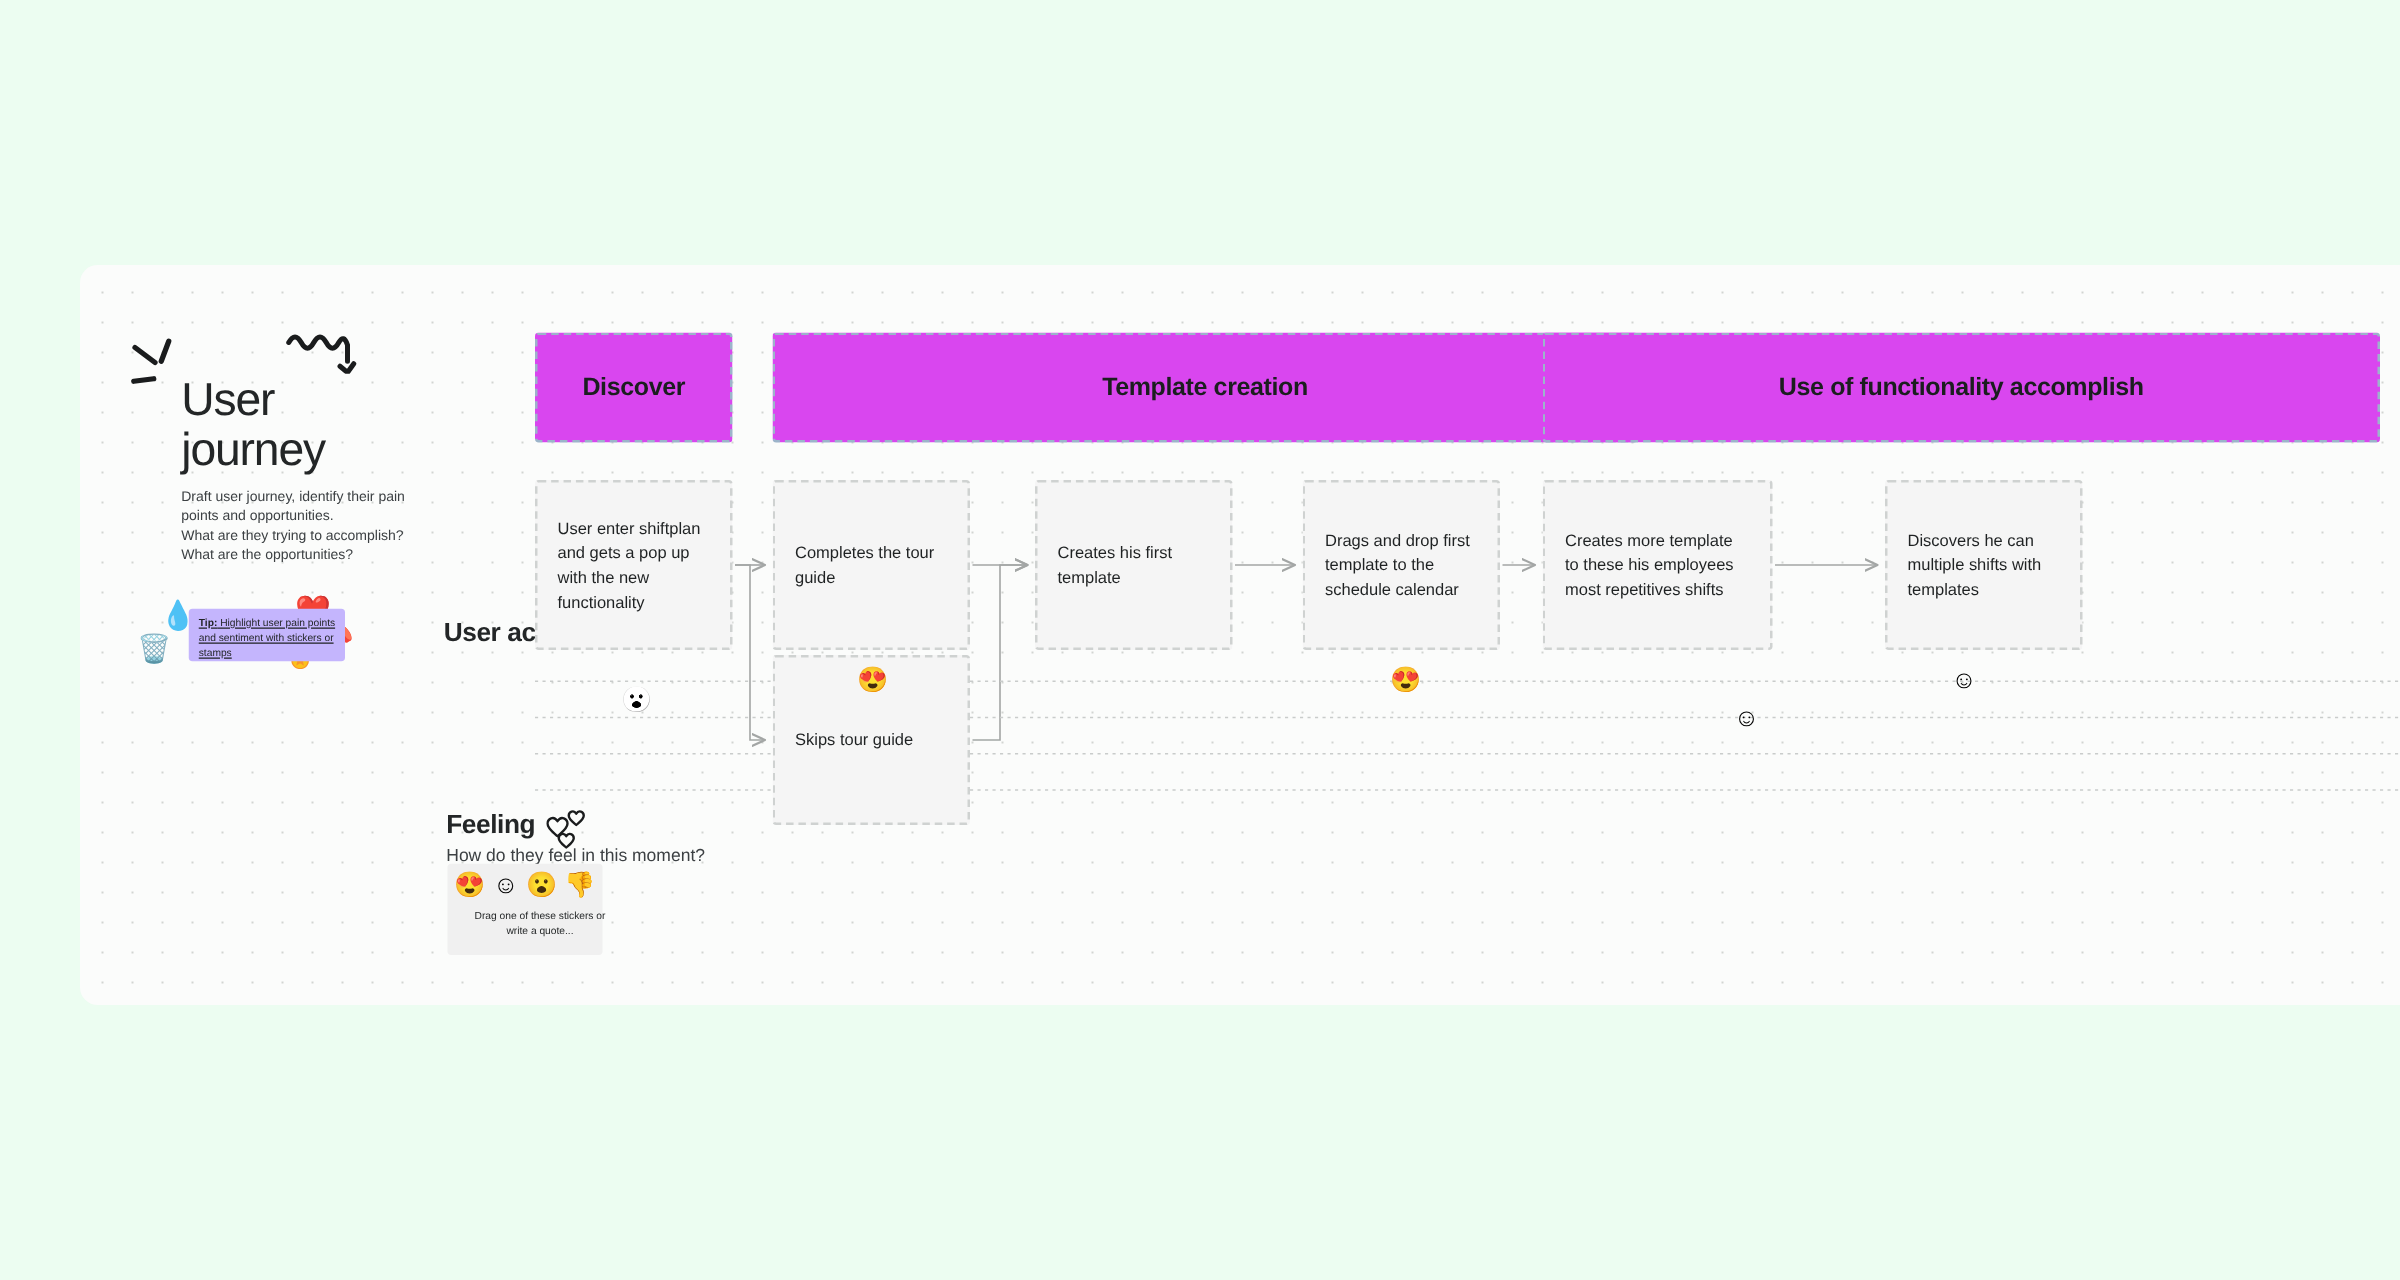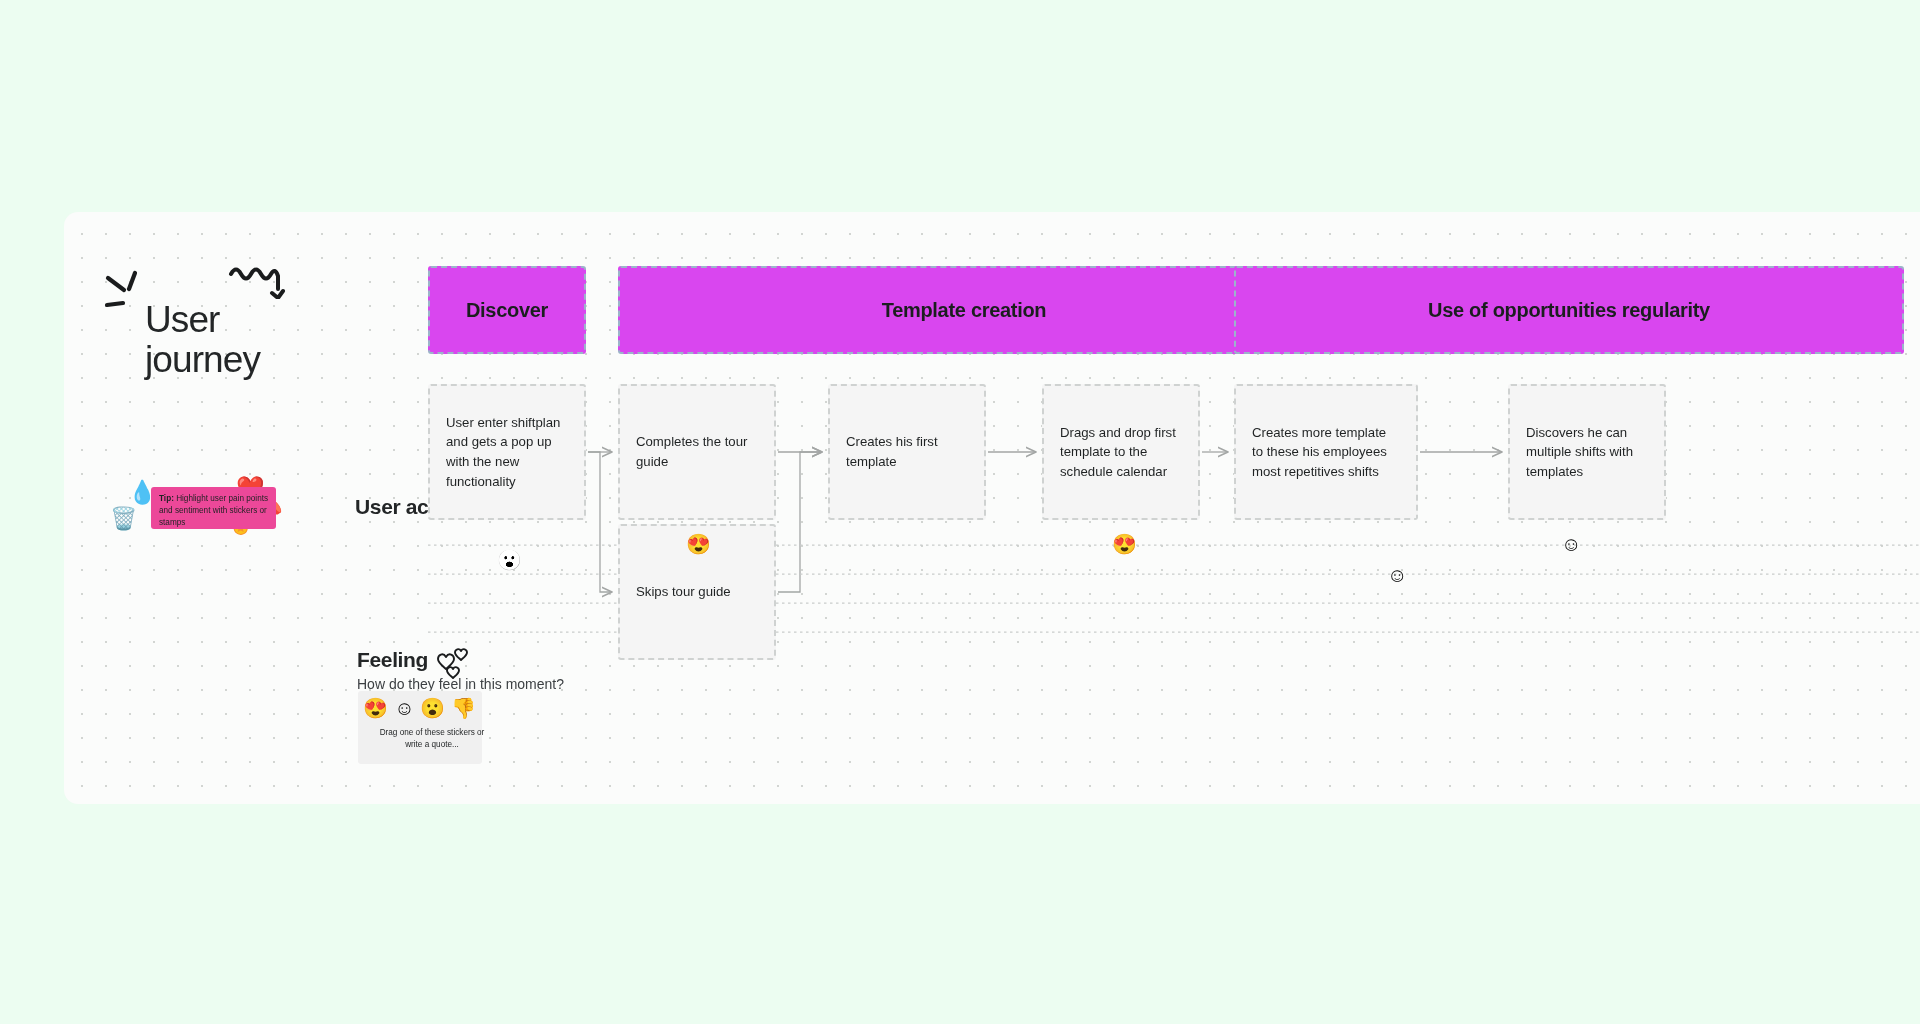--- a/index.html
+++ b/index.html
@@ -39,23 +39,23 @@
   .doodle { position: absolute; pointer-events: none; }
   #doodle-spark { left: 104px; top: 268px; }
   #doodle-squiggle { left: 228px; top: 265px; }
   #doodle-hearts  { left: 437px; top: 648px; }
 
   
   #tip-cluster { position: absolute; left: 103px; top: 460px; width: 230px; height: 80px; }
   #tip-box {
     position: absolute; left: 48px; top: 27px;
     width: 125px; height: 42px;
-    background: #ec4899; border-radius: 3px;
+    background: #c4b5fd; border-radius: 3px;
     padding: 6px 7px 0 8px;
-    font-size: 8.2px; line-height: 1.44; color: #1f2223;
+    font-size: 8.2px; line-height: 1.44; color: #1f2223; text-decoration: underline;
   }
   #tip-box b { font-weight: 700; }
   .stk { position: absolute; line-height: 1; }
   #stk-trash { left: 7px;  top: 48px; font-size: 22px; }
   #stk-drop  { left: 25px; top: 21px; font-size: 23px; }
   #stk-heart { left: 133px; top: 17px; font-size: 23px; }
   #stk-badge { left: 124px; top: 52px; font-size: 22px; }
   #stk-pin   { left: 150px; top: 42px; font-size: 24px; transform: rotate(12deg); }
 
   
@@ -125,20 +125,24 @@
 </svg>
 
 <svg class="doodle" id="doodle-squiggle" width="60" height="34" viewBox="0 0 60 34" fill="none">
   <path d="M3 9 q5 -9 10 0 q5 9 10 0 q5 -9 10 0 q5 9 10 0 q4 -7 7 2 l0 13" stroke="#1a1c1d" stroke-width="4" stroke-linecap="round" fill="none"></path>
   <path d="M44 28 l6 5 l5 -7" stroke="#1a1c1d" stroke-width="4" stroke-linecap="round" stroke-linejoin="round" fill="none"></path>
 </svg>
 
 <div id="title-block">
   <h1 id="title-text">User
 journey</h1>
+  <div id="title-desc">Draft user journey, identify their pain
+points and opportunities.
+What are they trying to accomplish?
+What are the opportunities?</div>
 </div>
 
 <div id="tip-cluster">
   <span class="stk" id="stk-trash">🗑️</span>
   <span class="stk" id="stk-drop">💧</span>
   <span class="stk" id="stk-heart">❤️</span>
   <span class="stk" id="stk-badge">🏅</span>
   <span class="stk" id="stk-pin">📌</span>
   <div id="tip-box">
     <b>Tip:</b><span> Highlight user pain points and sentiment with stickers or stamps</span>
@@ -183,21 +187,21 @@
     <line x1="428" y1="545" x2="1920" y2="545"></line>
     <line x1="428" y1="574" x2="1920" y2="574"></line>
     <line x1="428" y1="603" x2="1920" y2="603"></line>
     <line x1="428" y1="632" x2="1920" y2="632"></line>
   </g>
 </svg>
 
 <div id="stage-layer">
     <div class="stage" style="left: 428px; width: 158px;">Discover</div>
     <div class="stage" style="left: 618px; width: 692px;">Template creation</div>
-    <div class="stage" style="left: 1234px; width: 670px;">Use of opportunities regularity</div>
+    <div class="stage" style="left: 1234px; width: 670px;">Use of functionality accomplish</div>
   </div>
 <div id="card-layer">
     <div class="card row1" style="left: 428px; width: 158px;">User enter shiftplan and gets a pop up with the new functionality</div>
     <div class="card row1" style="left: 618px; width: 158px;">Completes the tour guide</div>
     <div class="card row2" style="left: 618px; width: 158px;">Skips tour guide</div>
     <div class="card row1" style="left: 828px; width: 158px;">Creates his first template</div>
     <div class="card row1" style="left: 1042px; width: 158px;">Drags and drop first template to the schedule calendar</div>
     <div class="card row1" style="left: 1234px; width: 184px;">Creates more template to these his employees most repetitives shifts</div>
     <div class="card row1" style="left: 1508px; width: 158px;">Discovers he can multiple shifts with templates</div>
   </div>

